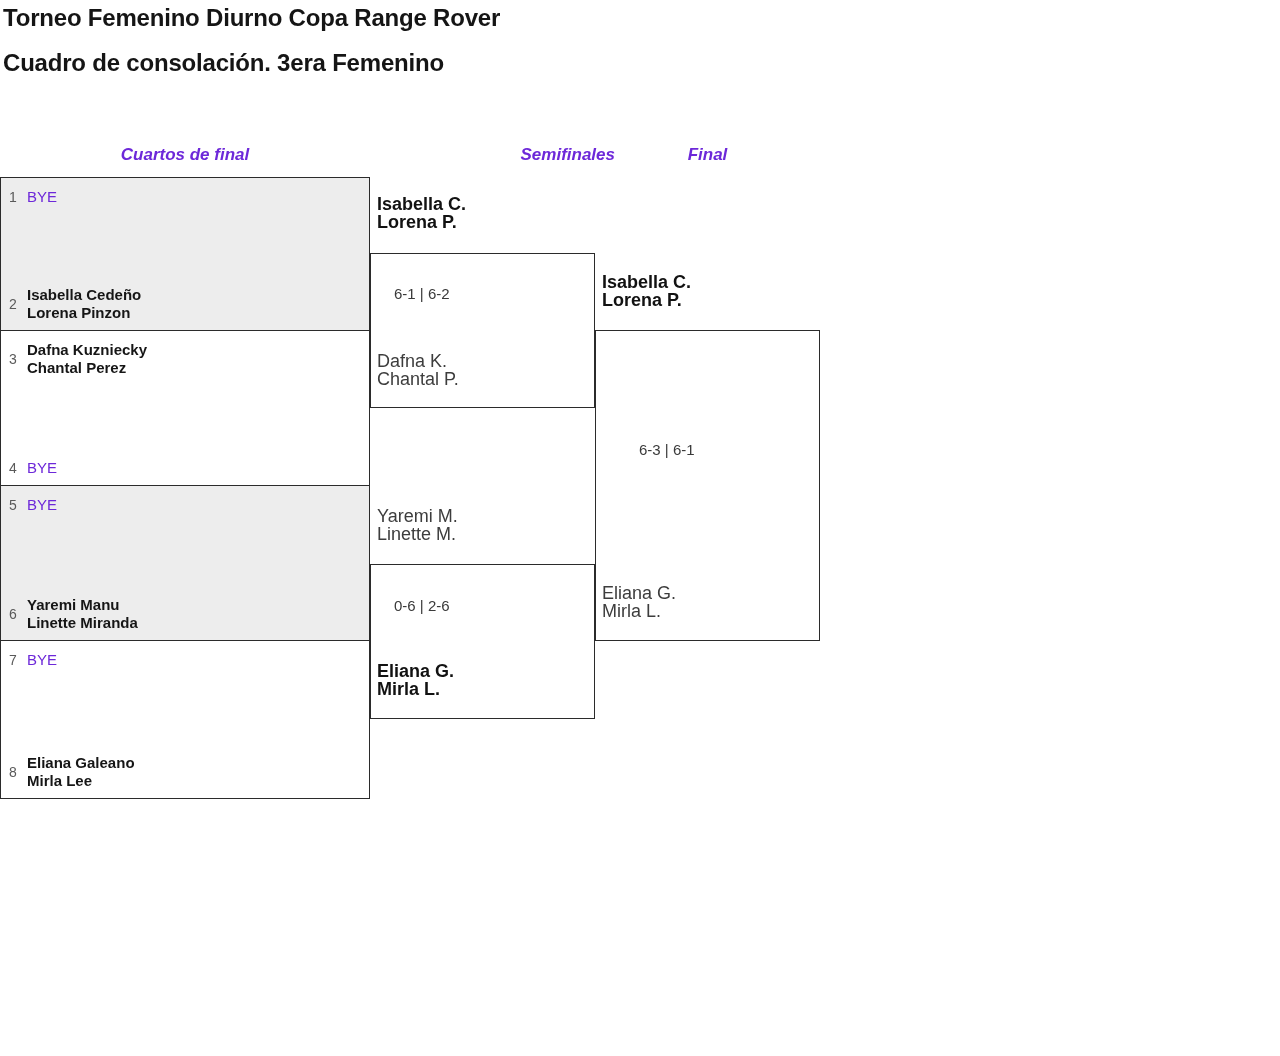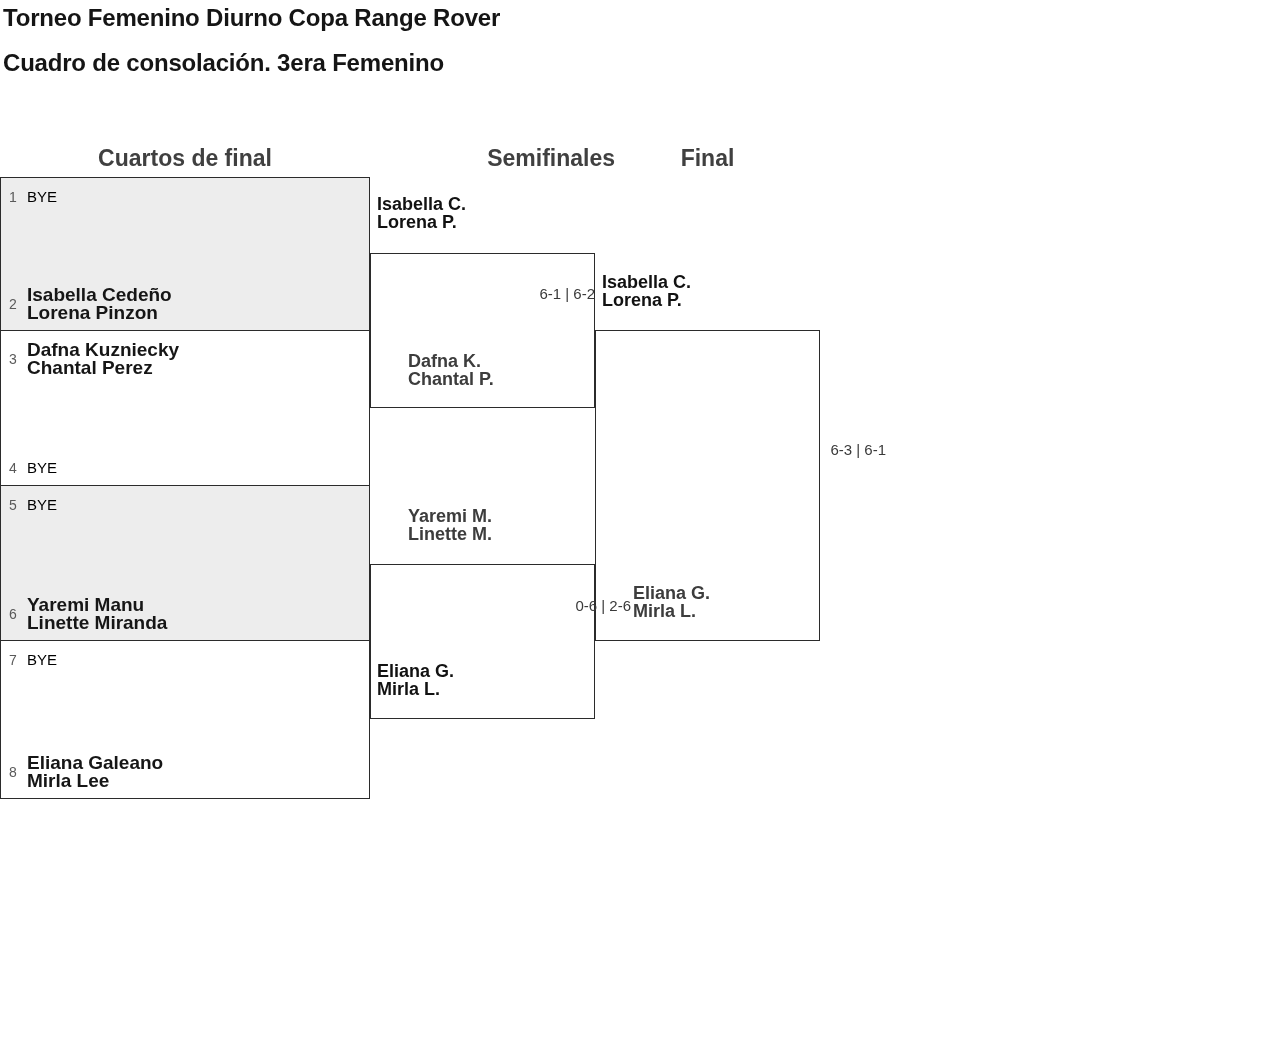--- a/index.html
+++ b/index.html
@@ -13,57 +13,57 @@
   }
   .page { position:absolute; left:0; top:0; width:1280px; height:1056px; background:#fff; }
 
   
   .title-line1 { position:absolute; left:3px; top:4px;  font-size:24px; font-weight:700; letter-spacing:-0.2px; color:#151515; }
   .title-line2 { position:absolute; left:3px; top:37px; font-size:24px; font-weight:700; letter-spacing:-0.2px; color:#151515;margin-top:12px; }
   .logo { position:absolute; left:1048px; top:2px; width:228px; height:70px; cursor:pointer; }
 
   
   .category-title { position:absolute; left:0; top:87px; width:1280px; text-align:center; font-size:19px; font-weight:700; color:#141414; }
-  .round-h { position:absolute; top:145px; text-align:center; font-size:23px; font-weight:700; color:#404040; }
+  .round-h { position:absolute; top:145px; text-align:center; font-size:17px; font-weight:700; color:#6d28d9;font-style:italic; }
   .rh1 { left:0;    width:370px; }
   .rh2 { left:390px; width:225px;text-align:right; }
   .rh3 { left:595px; width:225px; }
 
   
   .qf { position:absolute; left:0; width:370px; border:1px solid #2b2b2b; background:#ffffff; }
   .qf.shaded { background:#ededed; }
   .qf1 { top:177px; height:154px; }
   .qf2 { top:330px; height:156px; }
   .qf3 { top:485px; height:156px; }
   .qf4 { top:640px; height:159px; }
 
   .entry { position:absolute; left:8px; right:8px; display:flex; align-items:center; gap:5px; }
   .entry.top    { top:10px; }
   .entry.bottom { bottom:8px; }
   .seed { flex:none; width:13px; font-size:14px; color:#5a5a5a; font-weight:400; }
-  .names { display:flex; flex-direction:column; font-size:19px; line-height:18px; font-weight:700; color:#161616; }
-  .bye  { font-size:15px; line-height:18px; font-weight:400; color:#000000; }
+  .names { display:flex; flex-direction:column; font-size:15px; line-height:18px; font-weight:700; color:#161616; }
+  .bye  { font-size:15px; line-height:18px; font-weight:400; color:#6d28d9; }
 
   
   .match-box { position:absolute; border:1px solid #2b2b2b; background:transparent; }
   .sf1-box   { left:370px; top:253px; width:225px; height:155px; }
   .sf2-box   { left:370px; top:564px; width:225px; height:155px; }
   .final-box { left:595px; top:330px; width:225px; height:311px; }
 
   .team { position:absolute; font-size:18px; line-height:18px; }
   .team.winner { font-weight:700; color:#121212; }
-  .team.loser  { font-weight:700; color:#3d3d3d;margin-left:31px; }
+  .team.loser  { font-weight:400; color:#3d3d3d; }
   .sf1-top    { left:377px; top:195px; }
   .sf1-bottom { left:377px; top:352px; }
   .sf2-top    { left:377px; top:507px; }
   .sf2-bottom { left:377px; top:662px; }
   .f-top      { left:602px; top:273px; }
   .f-bottom   { left:602px; top:584px; }
 
-  .score { position:absolute; text-align:right; font-size:15px; font-weight:400; color:#3a3a3a; }
+  .score { position:absolute; text-align:left; font-size:15px; font-weight:400; color:#3a3a3a;padding-left:24px; }
   .sf1-score { left:370px; width:225px; top:285px; }
   .sf2-score { left:370px; width:261px; top:597px; }
   .f-score   { left:615px; width:271px; top:441px; }
 </style>
 </head>
 <body>
 
 <div class="page">
 
   <div class="title-line1">Torneo Femenino Diurno Copa Range Rover</div>

